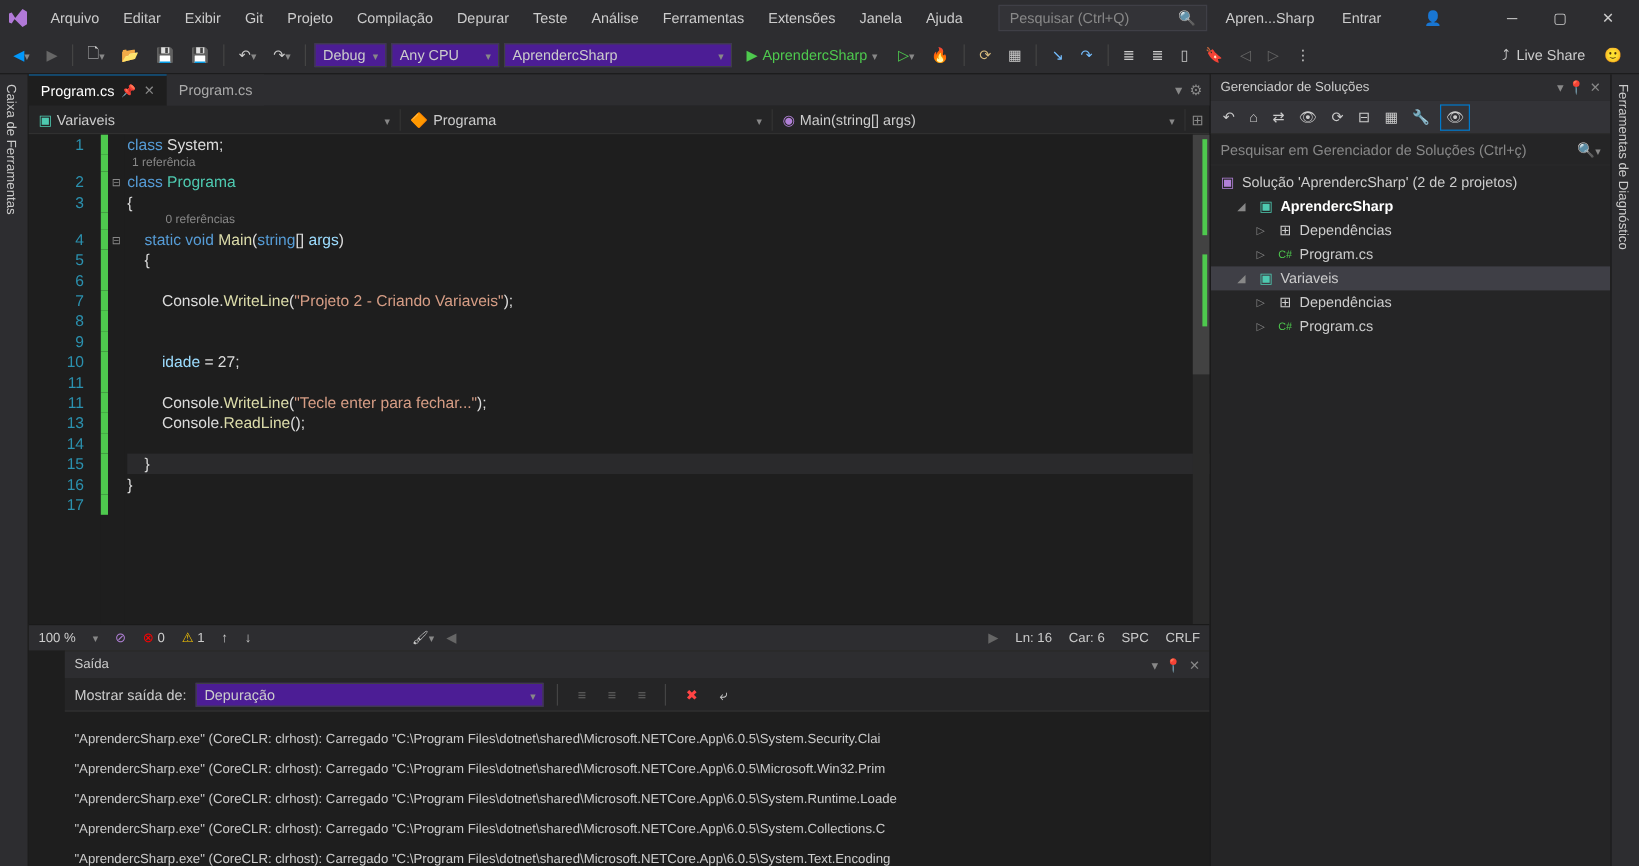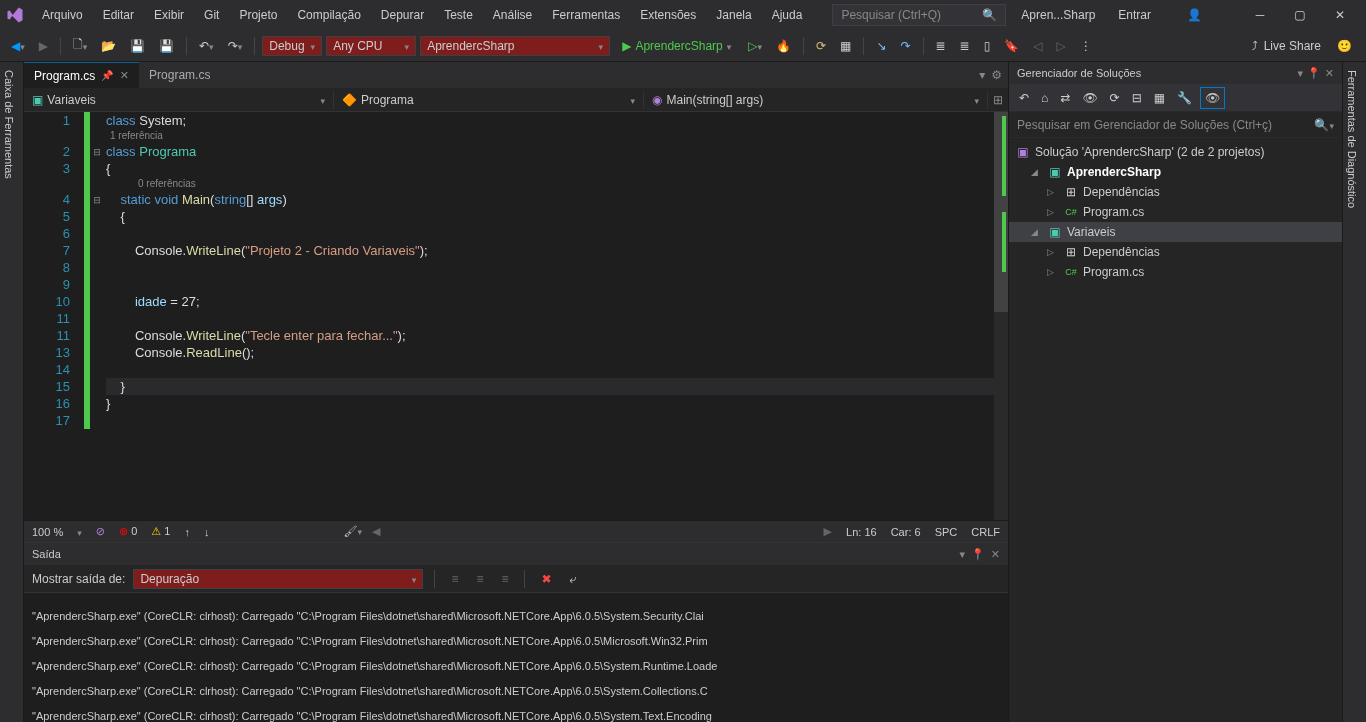--- a/index.html
+++ b/index.html
@@ -11,21 +11,21 @@
 .search-box { margin-left:20px; background:#333337; border:1px solid #3f3f46; padding:3px 8px; width:210px; color:#888; display:flex; align-items:center; }
 .search-box span:first-child { flex:1; }
 .title-center { margin-left:auto; margin-right:auto; color:#ccc; padding:0 15px; }
 .title-right { display:flex; align-items:center; gap:28px; }
 .signin { color:#ccc; padding:4px 8px; }
 .win-btns { display:flex; gap:0; margin-left:10px; }
 .win-btn { width:40px; height:30px; display:flex; align-items:center; justify-content:center; color:#ccc; }
 .toolbar { height:32px; background:#2d2d30; display:flex; align-items:center; padding:0 6px; border-bottom:1px solid #1a1a1a; gap:4px; }
 .tb-btn { padding:3px 5px; display:flex; align-items:center; color:#ccc; }
 .tb-sep { width:1px; height:18px; background:#444; margin:0 3px; }
-.tb-dd { background:#7f1d1d; border:1px solid #3f3f46; padding:2px 6px; display:flex; align-items:center; gap:6px; color:#ccc; }
+.tb-dd { background:#4c1d95; border:1px solid #3f3f46; padding:2px 6px; display:flex; align-items:center; gap:6px; color:#ccc; }
 .play-btn { color:#4ec94e; display:flex; align-items:center; gap:4px; padding:2px 8px; }
 .live-share { margin-left:auto; display:flex; align-items:center; gap:6px; color:#ccc; padding:0 8px; }
 .main-area { display:flex; height:calc(100% - 62px); }
 .left-panel { width:24px; background:#2d2d30; writing-mode:vertical-lr; text-orientation:mixed; padding:8px 3px; color:#ccc; font-size:11px; border-right:1px solid #1a1a1a; }
 .center-area { flex:1; display:flex; flex-direction:column; background:#1e1e1e; }
 .tabs-row { height:26px; background:#2d2d30; display:flex; align-items:stretch; position:relative; }
 .tab { padding:4px 10px; display:flex; align-items:center; gap:6px; background:#2d2d30; color:#aaa; font-size:12px; }
 .tab.active { background:#1e1e1e; color:#fff; border-top:1px solid #0e639c; }
 .tab-close { color:#888; font-size:11px; }
 .tab-pin { color:#888; font-size:10px; }
@@ -52,21 +52,21 @@
 .var2 { color:#9cdcfe; }
 .codelens { color:#888; font-size:10px; height:14px; line-height:14px; padding-left:4px; }
 .scroll-track { position:absolute; right:0; top:0; width:14px; height:100%; background:#2a2a2a; }
 .scroll-thumb { background:#424242; width:100%; }
 .marker-green { position:absolute; right:2px; width:4px; background:#4ec94e; }
 .status-bar { height:22px; background:#2d2d30; display:flex; align-items:center; padding:0 8px; color:#ccc; font-size:11px; gap:14px; border-top:1px solid #1a1a1a; }
 .sb-left { display:flex; align-items:center; gap:14px; }
 .sb-right { margin-left:auto; display:flex; align-items:center; gap:14px; }
 .err-ico { color:#f00; }
 .warn-ico { color:#ffcc00; }
-.output-panel { height:180px; background:#1e1e1e; border-top:1px solid #333; display:flex; flex-direction:column; }
+.output-panel { height:180px; background:#1e1e1e; border-top:1px solid #333; display:flex; flex-direction:column;margin-left:30px; }
 .output-header { height:22px; background:#2d2d30; display:flex; align-items:center; padding:0 8px; color:#ccc; font-size:11px; }
 .output-header .tools { margin-left:auto; display:flex; gap:6px; color:#888; }
 .output-toolbar { height:28px; display:flex; align-items:center; padding:0 8px; gap:8px; background:#252526; border-bottom:1px solid #333; }
 .output-body { flex:1; padding:4px 8px; font-family:Consolas,monospace; font-size:11px; color:#ccc; overflow:hidden; white-space:pre; }
 .right-area { width:358px; background:#252526; display:flex; }
 .solution-panel { flex:1; display:flex; flex-direction:column; border-left:1px solid #1a1a1a; }
 .panel-header { height:22px; background:#2d2d30; display:flex; align-items:center; padding:0 8px; color:#ccc; font-size:11px; }
 .panel-header .tools { margin-left:auto; display:flex; gap:4px; color:#888; }
 .panel-toolbar { height:28px; background:#333337; display:flex; align-items:center; padding:0 6px; gap:4px; border-bottom:1px solid #2a2a2a; }
 .ptb-btn { padding:3px 4px; color:#ccc; }

